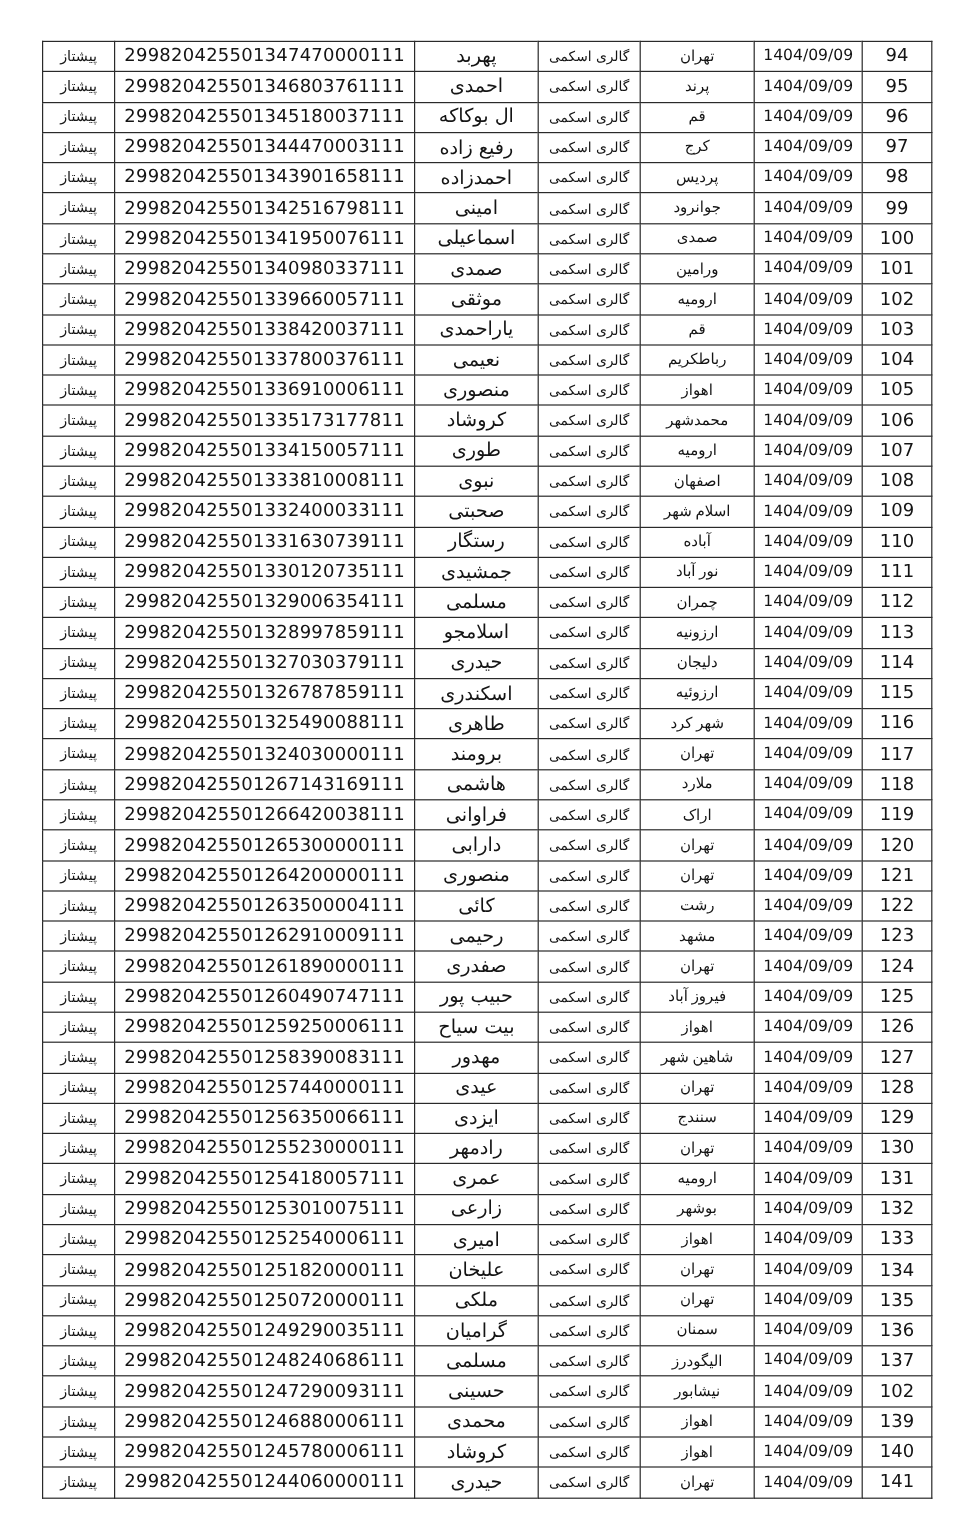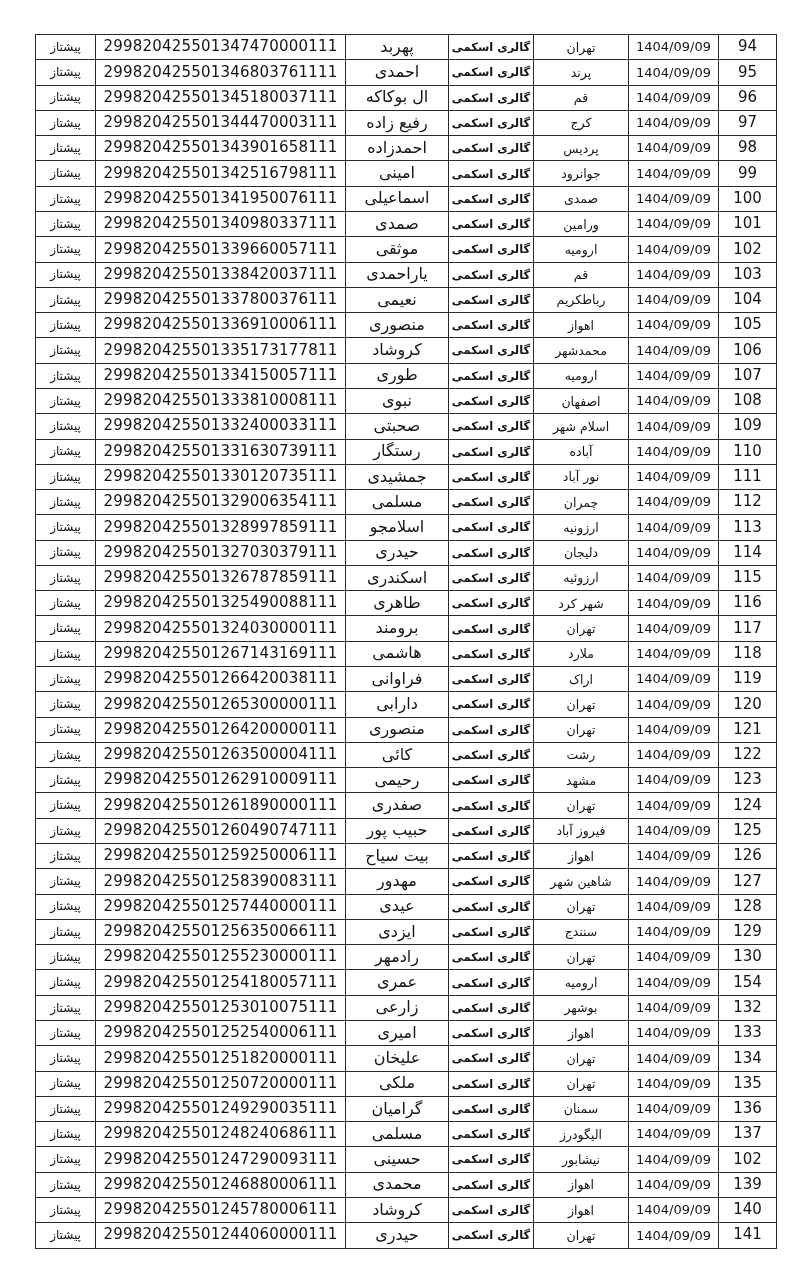--- a/index.html
+++ b/index.html
@@ -49,24 +49,25 @@
   }
   .c-date {
     font-size: 13px;
     direction: ltr;
     padding-top: 3px;
   }
   .c-city {
     font-size: 12.5px;
     vertical-align: middle;
     padding-top: 5px;
+    font-family: Liberation Serif, serif;
   }
   .c-gallery {
     font-size: 11.5px;
-    font-weight: bold;
+    font-weight: normal;
     vertical-align: top;
     padding-top: 1px;
   }
   .c-name {
     font-size: 16px;
     padding-top: 4px;
   }
   .c-tracking {
     font-size: 15px;
     direction: ltr;
@@ -419,21 +420,21 @@
         <tr>
     <td class="c-no">130</td>
     <td class="c-date">1404/09/09</td>
     <td class="c-city">تهران</td>
     <td class="c-gallery">گالری اسکمی</td>
     <td class="c-name">رادمهر</td>
     <td class="c-tracking">299820425501255230000111</td>
     <td class="c-service">پیشتاز</td>
   </tr>
         <tr>
-    <td class="c-no">154</td>
+    <td class="c-no">131</td>
     <td class="c-date">1404/09/09</td>
     <td class="c-city">ارومیه</td>
     <td class="c-gallery">گالری اسکمی</td>
     <td class="c-name">عمری</td>
     <td class="c-tracking">299820425501254180057111</td>
     <td class="c-service">پیشتاز</td>
   </tr>
         <tr>
     <td class="c-no">132</td>
     <td class="c-date">1404/09/09</td>

